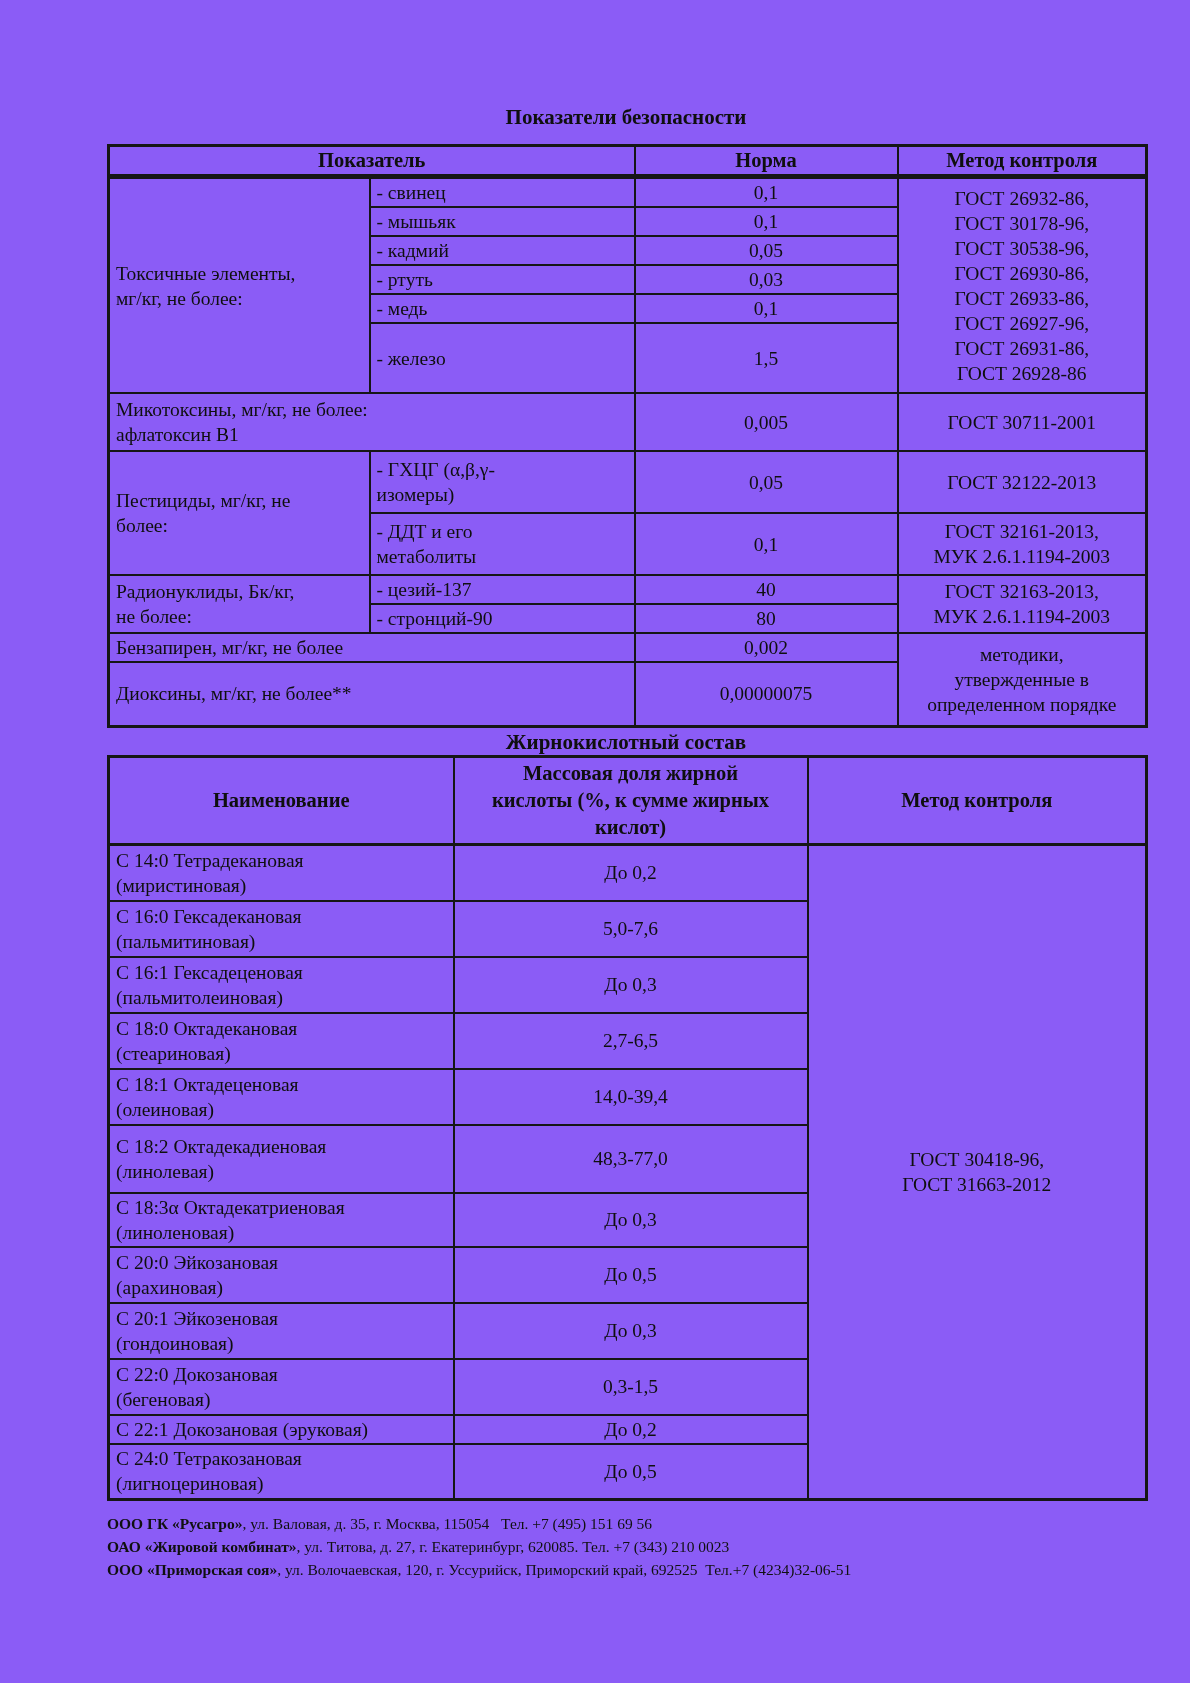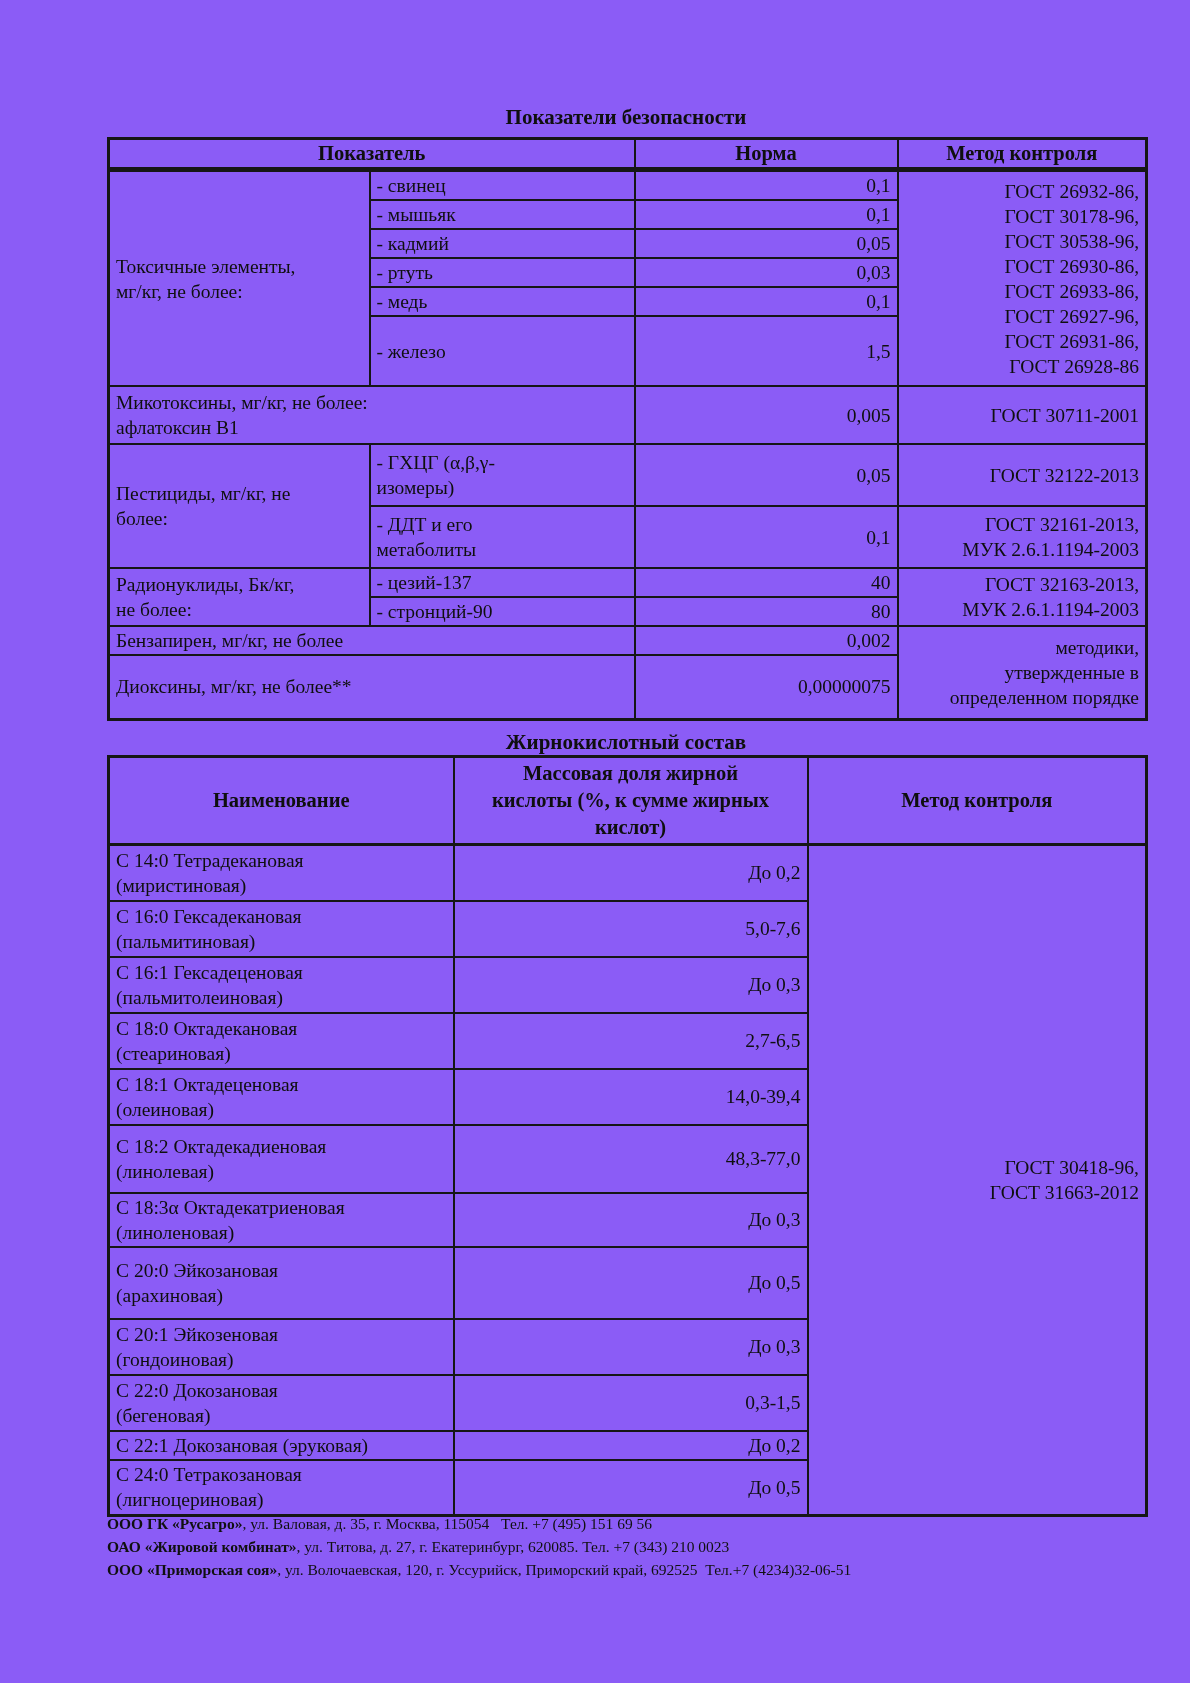--- a/index.html
+++ b/index.html
@@ -21,24 +21,24 @@
   table.tbl {
     position:absolute; border-collapse:collapse; table-layout:fixed;
     border:3px solid #161616;
   }
   .tbl td {
     border:2px solid #161616;
     font-size:19.5px; line-height:25px;
     vertical-align:middle; padding:1px 6px;
     overflow:hidden;
   }
-  .safety { left:107px; top:137px; width:1038px;padding-left:48px; }
+  .safety { left:107px; top:144px; width:1038px;padding-left:48px; }
   .fatty  { left:107px; top:755px; width:1038px; }
 
-  .c  { text-align:right; }
+  .c  { text-align:center; }
   .l  { text-align:left; padding-left:10px; }
   .ml { white-space:pre-line; }
 
   .hdr td { font-weight:bold; font-size:20.5px; text-align:center; }
   .safety .hdr td { border-bottom:5px solid #161616; }
   .fatty  .hdr td { border-bottom:3px solid #161616; line-height:27px; }
 
   .footer { position:absolute; left:107px; font-size:15.5px; line-height:23px; color:#101010; }
   .f1 { top:1512px; }
   .f2 { top:1606px; }
@@ -191,21 +191,21 @@
     <tr style="height:68px">
       <td class="l ml">С 18:2 Октадекадиеновая
 (линолевая)</td>
       <td class="c">48,3-77,0</td>
     </tr>
     <tr style="height:40px">
       <td class="l ml">С 18:3α Октадекатриеновая
 (линоленовая)</td>
       <td class="c">До 0,3</td>
     </tr>
-    <tr style="height:72px">
+    <tr style="height:56px">
       <td class="l ml">С 20:0 Эйкозановая
 (арахиновая)</td>
       <td class="c">До 0,5</td>
     </tr>
     <tr style="height:56px">
       <td class="l ml">С 20:1 Эйкозеновая
 (гондоиновая)</td>
       <td class="c">До 0,3</td>
     </tr>
     <tr style="height:56px">

